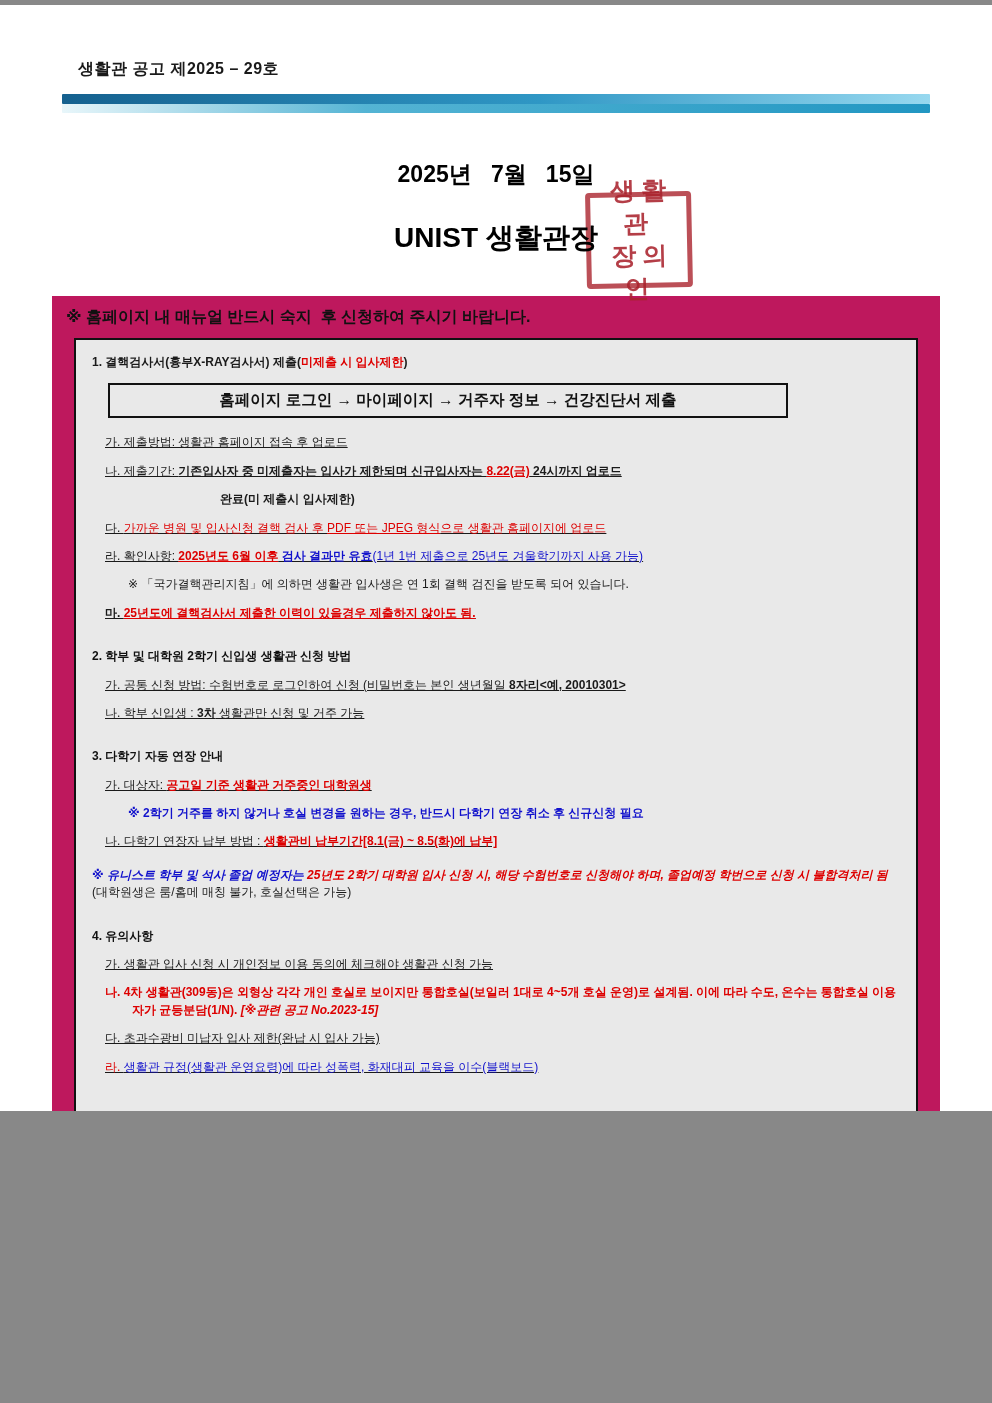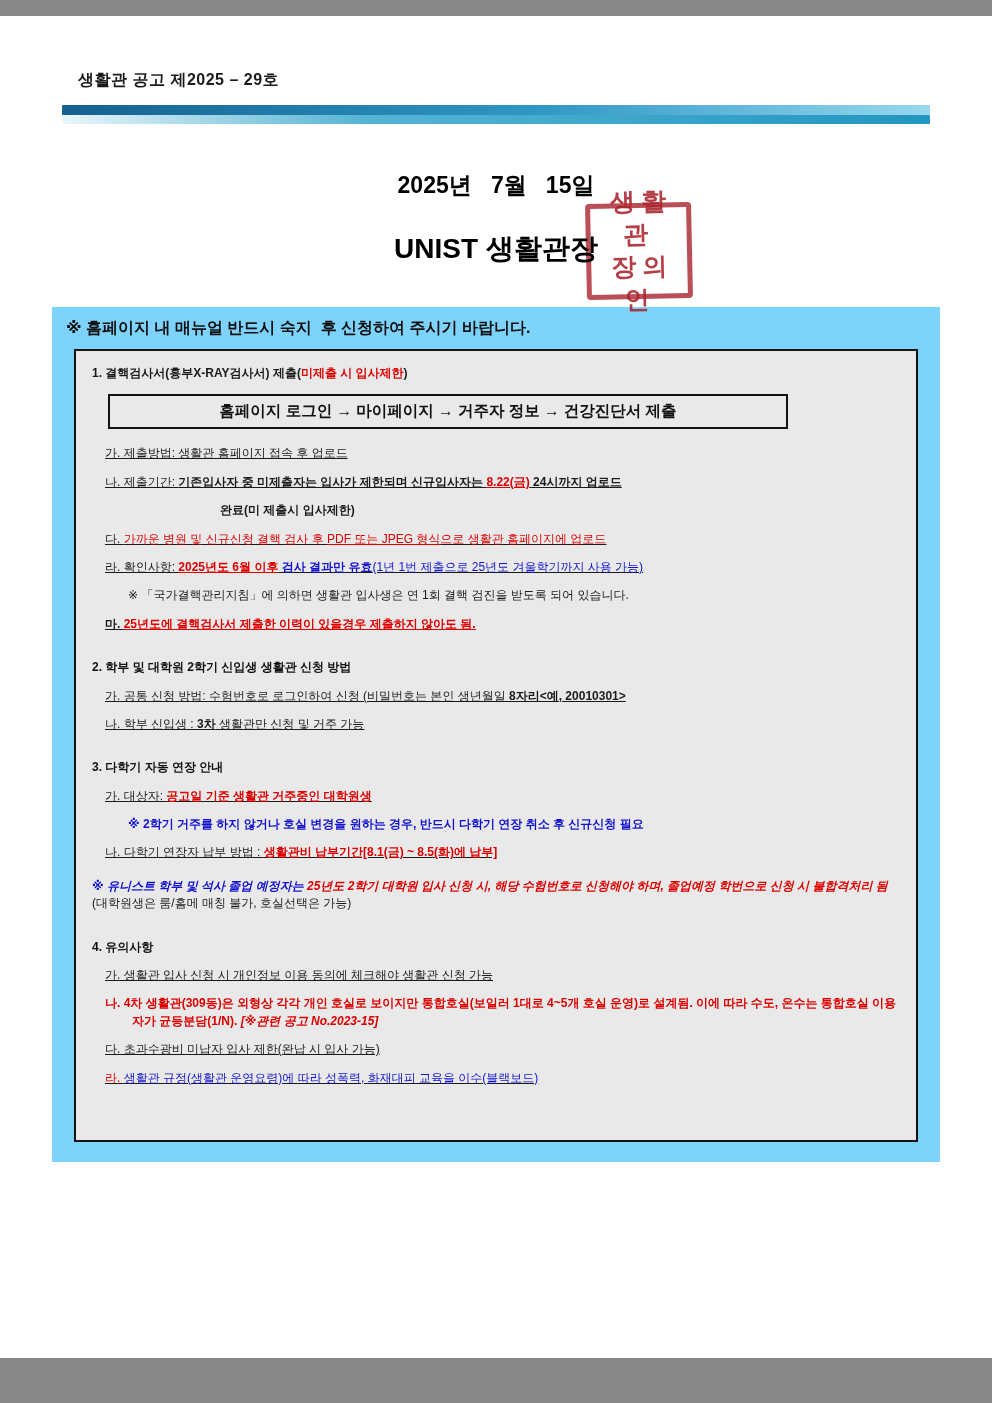--- a/index.html
+++ b/index.html
@@ -1,38 +1,38 @@
 <!DOCTYPE html>
 <html><head>
 <meta charset="utf-8">
 <style>
   html,body{margin:0;padding:0;background:#888;}
   .page{
-    width:992px;height:1342px;background:#ffffff;margin:16px auto;position:relative;
+    width:992px;height:1106px;background:#ffffff;margin:5px auto;position:relative;
     font-family:"Liberation Sans","DejaVu Sans",sans-serif;color:#1a1a1a;
     box-sizing:border-box;padding:50px 62px 0 62px;overflow:hidden;
   }
   .doc-number{font-size:16px;font-weight:600;letter-spacing:.5px;margin:4px 0 14px 16px;}
   .bar-top{height:10px;border-radius:1px;
     background:linear-gradient(90deg,#15618f 0%,#2f97c5 55%,#97d8ef 100%);}
   .main-title{font-size:31px;font-weight:800;text-align:center;letter-spacing:1px;margin:13px 0 12px 0;color:#000;}
   .bar-bottom{height:9px;border-radius:1px;
     background:linear-gradient(90deg,#e8f6fa 0%,#54b4d4 35%,#2196c2 100%);}
   .date-line{margin-top:46px;text-align:center;font-size:23px;font-weight:800;white-space:pre-wrap;color:#000;}
   .sig-row{position:relative;margin-top:16px;text-align:center;font-size:28px;font-weight:800;color:#000;height:64px;}
   .sig-name{position:relative;z-index:2;line-height:64px;}
   .stamp{
     position:absolute;z-index:1;left:524px;top:-14px;width:96px;height:86px;
     border:5px solid rgba(170,35,45,.8);border-radius:4px;transform:rotate(-1.2deg);
     display:flex;flex-direction:column;justify-content:center;align-items:center;
     color:rgba(170,35,45,.88);font-family:"Liberation Serif","DejaVu Serif",serif;
     font-size:25px;font-weight:bold;letter-spacing:6px;line-height:1.3;text-indent:6px;
   }
   .panel{
-    margin:26px -10px 0 -10px;background:#7dd3fc;padding:8px 12px 18px 12px;box-sizing:border-box;
+    margin:26px -10px 0 -10px;background:#be185d;padding:8px 12px 18px 12px;box-sizing:border-box;
   }
   .notice{font-size:16px;font-weight:700;margin:3px 0 10px 2px;white-space:pre-wrap;color:#111;}
   .inner-box{
     border:2px solid #111;background:#e9e9e9;padding:12px 18px 42px 16px;box-sizing:border-box;margin:0 10px 2px 10px;
   }
   .ln{font-size:12px;line-height:1.45;margin:11px 0;}
   .sec-title{font-weight:700;color:#111;margin-top:26px;}
   .sec-title.first{margin-top:2px;}
   .item{padding-left:13px;text-decoration:underline;}
   .cont1{padding-left:128px;}
@@ -86,21 +86,21 @@
       </div>
 
       <div class="ln item">
         <span class="k">나. 제출기간: </span><span class="k b">기존입사자 중 미제출자는 </span><span class="k b u">입사가 제한되며</span><span class="k b"> 신규입사자는 </span><span class="r b u">8.22(금)</span><span class="k b"> 24시까지 업로드</span>
       </div>
       <div class="ln cont1">
         <span class="k b">완료(미 제출시 입사제한)</span>
       </div>
 
       <div class="ln item">
-        <span class="k">다. </span><span class="r">가까운 병원 및 신규신청 결핵 검사 후 </span><span class="r u">PDF 또는 JPEG 형식</span><span class="r">으로 생활관 홈페이지에 업로드</span>
+        <span class="k">다. </span><span class="r">가까운 병원 및 입사신청 결핵 검사 후 </span><span class="r u">PDF 또는 JPEG 형식</span><span class="r">으로 생활관 홈페이지에 업로드</span>
       </div>
 
       <div class="ln item">
         <span class="k">라. 확인사항: </span><span class="r b u">2025년도 6월 이후</span><span class="bl b"> 검사 결과만 유효</span><span class="bl">(1년 1번 제출으로 25년도 겨울학기까지 사용 가능)</span>
       </div>
 
       <div class="ln note">
         <span class="k">※ 「국가결핵관리지침」에 의하면 생활관 입사생은 연 1회 결핵 검진을 받도록 되어 있습니다.</span>
       </div>
 

